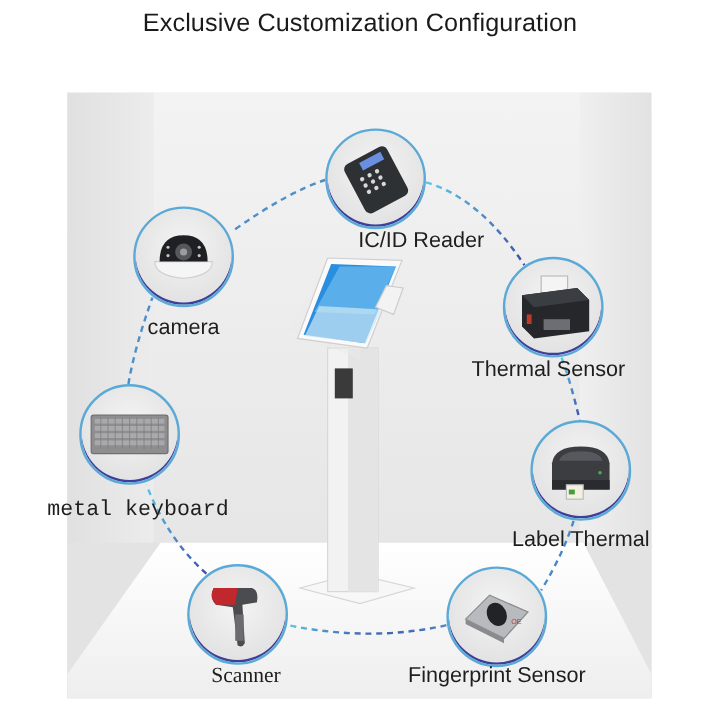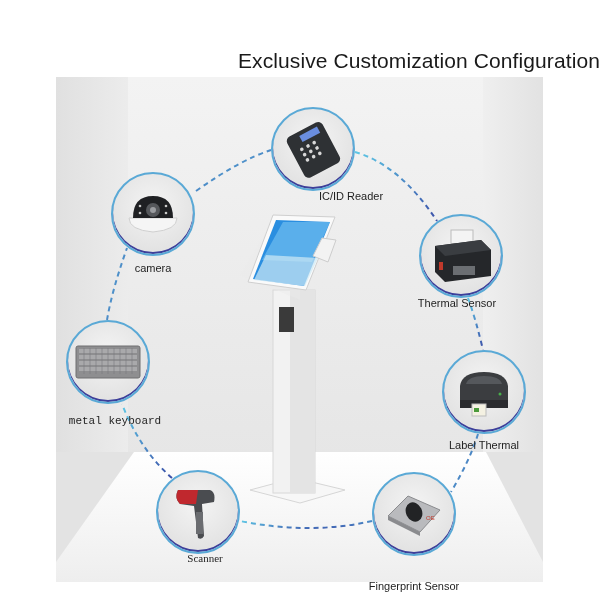--- a/index.html
+++ b/index.html
@@ -1,26 +1,26 @@
 <!DOCTYPE html>
 <html><head>
 <meta charset="utf-8">
 <style>
   html, body { margin:0; padding:0; background:#ffffff; }
   body { width:600px; height:600px; position:relative; overflow:hidden; font-family:"Liberation Sans", sans-serif; }
-  .title { position:absolute; top:8px; left:0; width:600px; text-align:right; font-size:21px; color:#1a1a1a; letter-spacing:0.1px;margin-top:41px; }
+  .title { position:absolute; top:8px; left:0; width:600px; text-align:center; font-size:21px; color:#1a1a1a; letter-spacing:0.1px; }
   .scene { position:absolute; left:56px; top:77px; width:487px; height:505px; background:linear-gradient(180deg,#f1f1f1 0%,#e9e9e9 60%,#e4e4e4 100%); overflow:hidden; }
   .wall-left { position:absolute; left:0; top:0; width:72px; height:380px; background:linear-gradient(90deg,#e0e0e0,#ececec); }
   .wall-right { position:absolute; right:0; top:0; width:60px; height:380px; background:linear-gradient(270deg,#e2e2e2,#efefef); }
   .wall-back { position:absolute; left:72px; top:0; right:60px; height:380px; background:linear-gradient(180deg,#f3f3f3,#e6e6e6); }
   .floor { position:absolute; left:0; top:375px; width:487px; height:130px; }
   .links { position:absolute; left:0; top:0; width:600px; height:600px; pointer-events:none; }
   .node { position:absolute; width:84px; height:84px; border-radius:50%; border:2px solid #5aa9d6; box-sizing:border-box; background:radial-gradient(circle at 50% 40%,#f4f4f4 0%,#dcdcdc 100%); box-shadow: inset 0 -2px 0 #3d3f9a; overflow:hidden; }
   .node svg { position:absolute; left:0; top:0; width:80px; height:80px; }
-  .label { position:absolute; font-size:11px; color:#1e1e1e; white-space:nowrap; transform:translateX(-50%); }
+  .label { position:absolute; font-size:18px; color:#1e1e1e; white-space:nowrap; transform:translateX(-50%); }
   .kiosk { position:absolute; left:0; top:0; width:600px; height:600px; pointer-events:none; }
 </style>
 </head>
 <body>
 
 <div class="title">Exclusive Customization Configuration</div>
 
 <div class="scene">
   <div class="wall-back"></div>
   <div class="wall-left"></div>
@@ -162,13 +162,13 @@
 <div class="label" style="left:205px;top:552px;font-family:Liberation Serif, serif;">Scanner</div>
 
 <div class="node" style="left:372px;top:472px;">
   <svg viewBox="0 0 80 80">
     <polygon points="14,42 34,22 66,36 46,58" fill="#b9babd" stroke="#8a8b8e"></polygon>
     <polygon points="14,42 46,58 46,62 14,46" fill="#8a8b8e"></polygon>
     <ellipse cx="40" cy="38" rx="8" ry="10" transform="rotate(-25 40 38)" fill="#222325"></ellipse>
     <text x="52" y="46" font-size="6" fill="#c0392b" font-family="Liberation Sans, sans-serif">OE</text>
   </svg>
 </div>
-<div class="label" style="left:414px;top:580px;text-align:center;">Fingerprint Sensor</div>
+<div class="label" style="left:414px;top:552px;text-align:center;">Fingerprint Sensor</div>
 
 </body></html>

